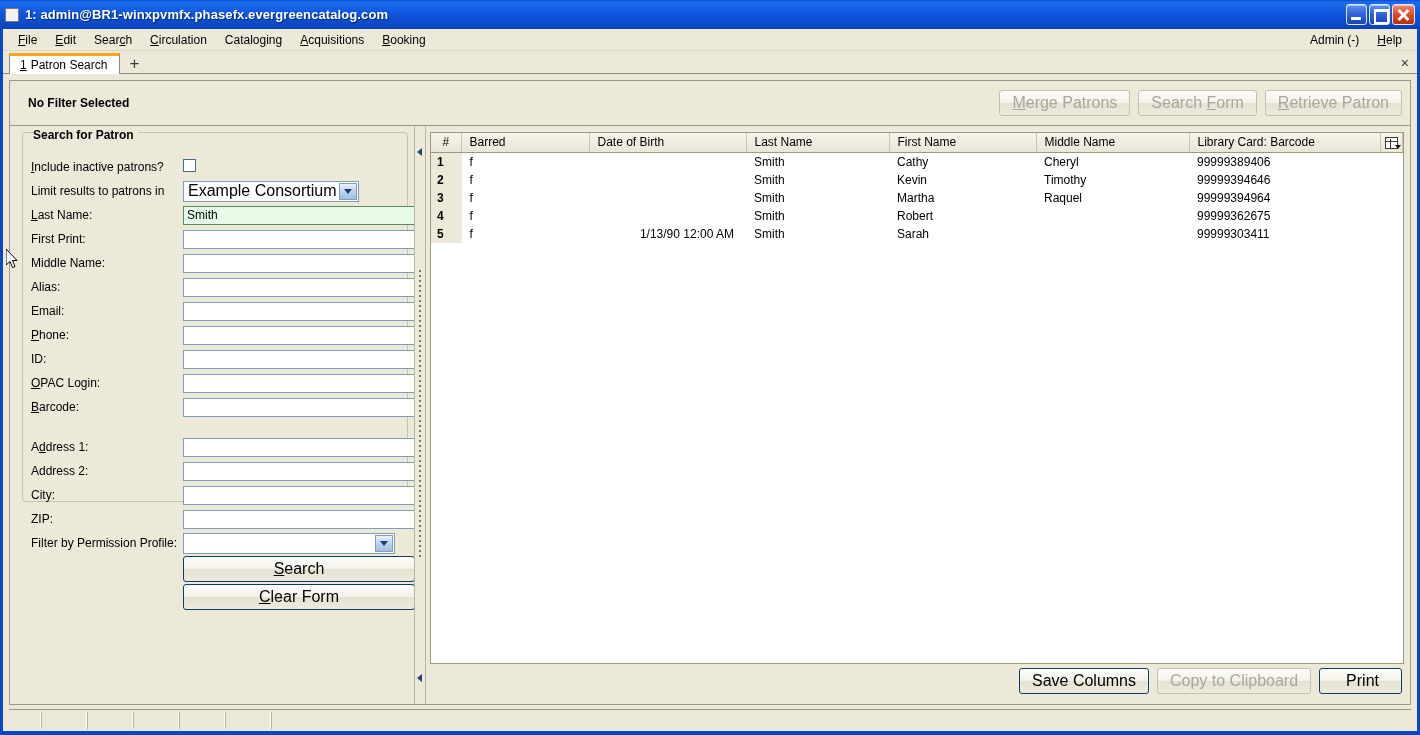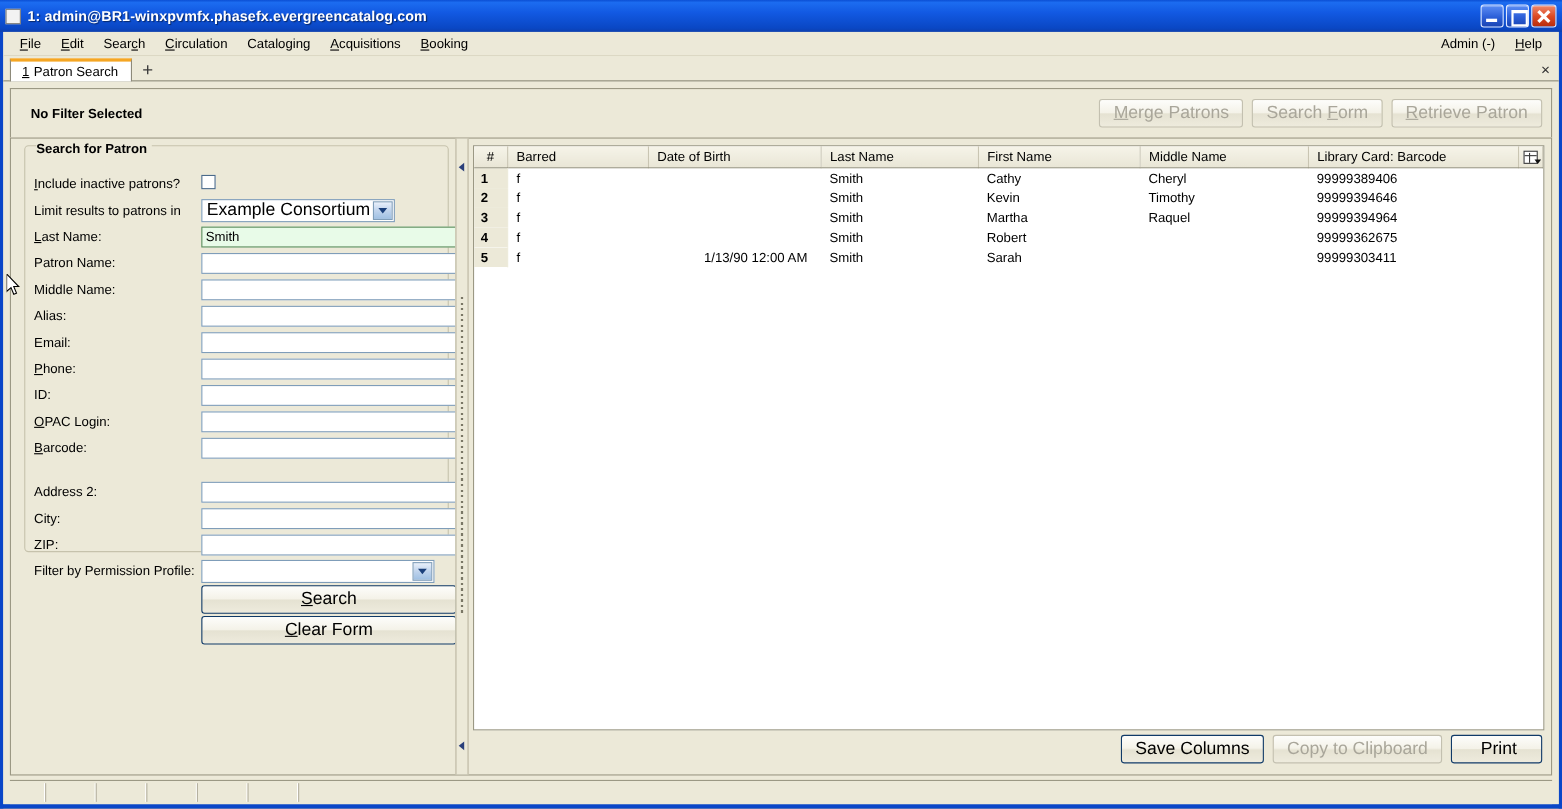--- a/index.html
+++ b/index.html
@@ -452,21 +452,21 @@
           </div>
 
           <div class="frow">
             <div class="flabel"><u>L</u>ast Name:</div>
             <div class="fctl">
               <input class="tin focused" value="Smith" style="">
             </div>
           </div>
 
           <div class="frow">
-            <div class="flabel">Patron Name:</div>
+            <div class="flabel">First Print:</div>
             <div class="fctl">
               <input class="tin" value="" style="">
             </div>
           </div>
 
           <div class="frow">
             <div class="flabel">Middle Name:</div>
             <div class="fctl">
               <input class="tin" value="" style="">
             </div>
@@ -509,20 +509,26 @@
 
           <div class="frow">
             <div class="flabel"><u>B</u>arcode:</div>
             <div class="fctl">
               <input class="tin" value="" style="">
             </div>
           </div>
 
           <div class="frow spacer"></div>
 
+          <div class="frow">
+            <div class="flabel">A<u>d</u>dress 1:</div>
+            <div class="fctl">
+              <input class="tin" value="" style="">
+            </div>
+          </div>
 
           <div class="frow">
             <div class="flabel">Address 2:</div>
             <div class="fctl">
               <input class="tin" value="" style="">
             </div>
           </div>
 
           <div class="frow">
             <div class="flabel">City:</div>

